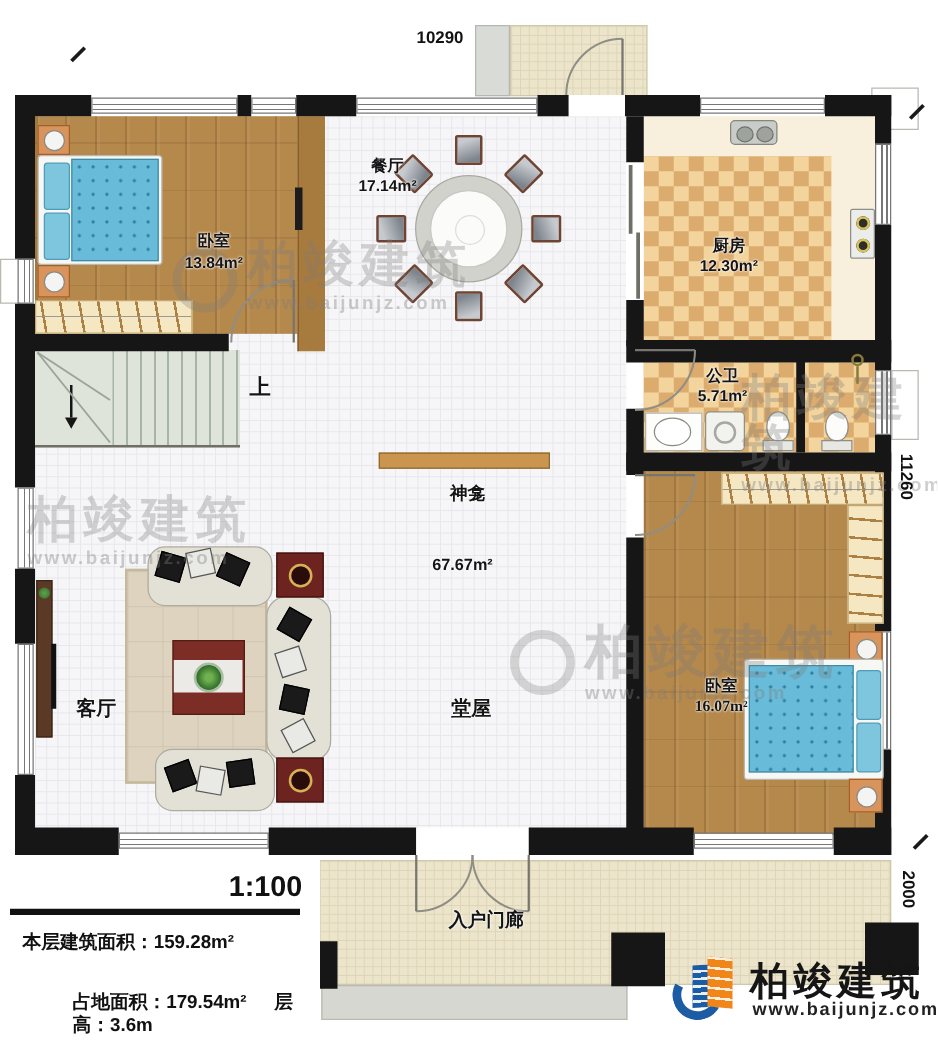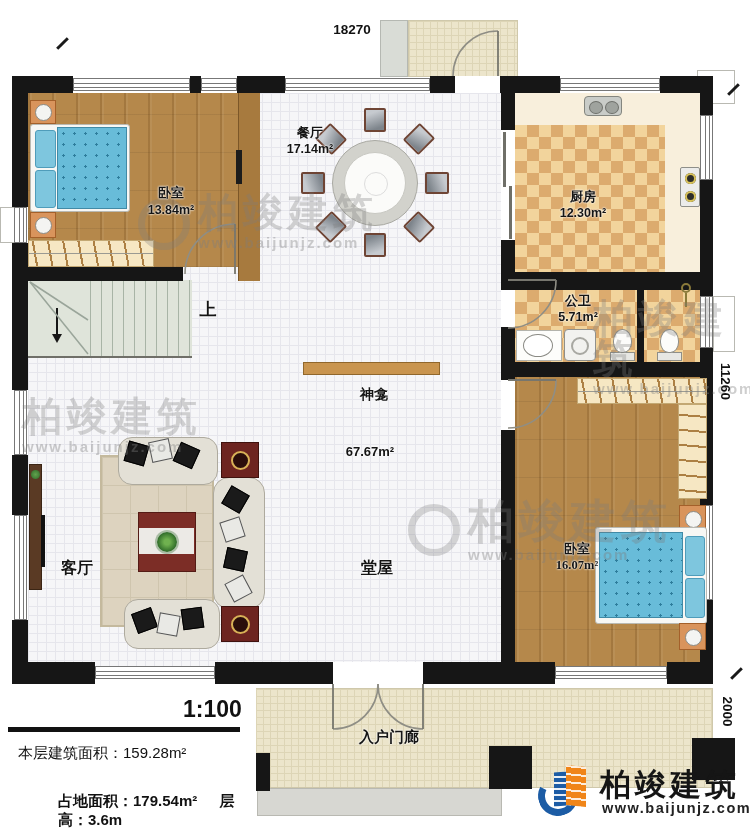--- a/index.html
+++ b/index.html
@@ -281,31 +281,31 @@
   <div class="lbl rarea" style="left:538px;top:311px;width:80px;">5.71m²</div>
   <div class="lbl rname" style="left:537px;top:542px;width:80px;">卧室</div>
   <div class="lbl rarea" style="left:537px;top:559px;width:80px;font-family:Liberation Serif, serif;">16.07m²</div>
   <div class="lbl" style="left:330px;top:445px;width:80px;font-size:13px;">67.67m²</div>
   <div class="lbl" style="left:337px;top:559px;width:80px;font-size:16px;">堂屋</div>
   <div class="lbl" style="left:37px;top:559px;width:80px;font-size:16px;">客厅</div>
   <div class="lbl" style="left:329px;top:729px;width:120px;font-size:15px;">入户门廊</div>
   <div class="lbl" style="left:344px;top:387px;width:60px;font-size:14px;">神龛</div>
   <div class="lbl" style="left:196px;top:301px;width:24px;font-size:17px;">上</div>
 
-  <div class="dim" style="left:312px;top:22px;width:80px;">18270</div>
+  <div class="dim" style="left:312px;top:22px;width:80px;">10290</div>
   <div class="dim" style="left:695px;top:374px;width:60px;transform:rotate(90deg);">11260</div>
   <div class="dim" style="left:697px;top:704px;width:60px;transform:rotate(90deg);">2000</div>
   <div class="tick" style="left:55px;top:42px;"></div>
   <div class="tick" style="left:726px;top:88px;"></div>
   <div class="tick" style="left:729px;top:672px;"></div>
 
   <div class="abs" style="left:0;top:684px;width:256px;height:148px;background:#fff;">
     <span style="position:absolute;left:183px;top:12px;font-size:23px;font-weight:bold;color:#111;">1:100</span>
     <div style="position:absolute;left:8px;top:43px;width:232px;height:5px;background:#111;"></div>
-    <div style="position:absolute;left:18px;top:60px;font-size:15px;font-weight:normal;color:#111;">本层建筑面积：159.28m²</div>
+    <div style="position:absolute;left:18px;top:60px;font-size:15px;font-weight:bold;color:#111;">本层建筑面积：159.28m²</div>
     <div style="position:absolute;left:18px;top:108px;font-size:15px;font-weight:bold;color:#111;margin-left:40px;">
       <span>占地面积：179.54m²</span>
       <span style="margin-left:18px;">层高：3.6m</span>
     </div>
   </div>
 
   <div class="abs" style="left:538px;top:764px;width:212px;height:60px;">
     <div class="abs" style="left:0;top:0;width:54px;height:56px;">
       <div class="abs" style="left:0px;top:12px;width:40px;height:40px;border-radius:50%;border:7px solid transparent;border-left-color:#1c5ca5;border-bottom-color:#1c5ca5;transform:rotate(-18deg);box-sizing:border-box;"></div>
       <div class="abs" style="left:16px;top:8px;width:13px;height:34px;background:#1c5ca5;background-image:repeating-linear-gradient(0deg,transparent 0 4px,rgba(255,255,255,0.9) 4px 6px);transform:skewY(-4deg);"></div>

